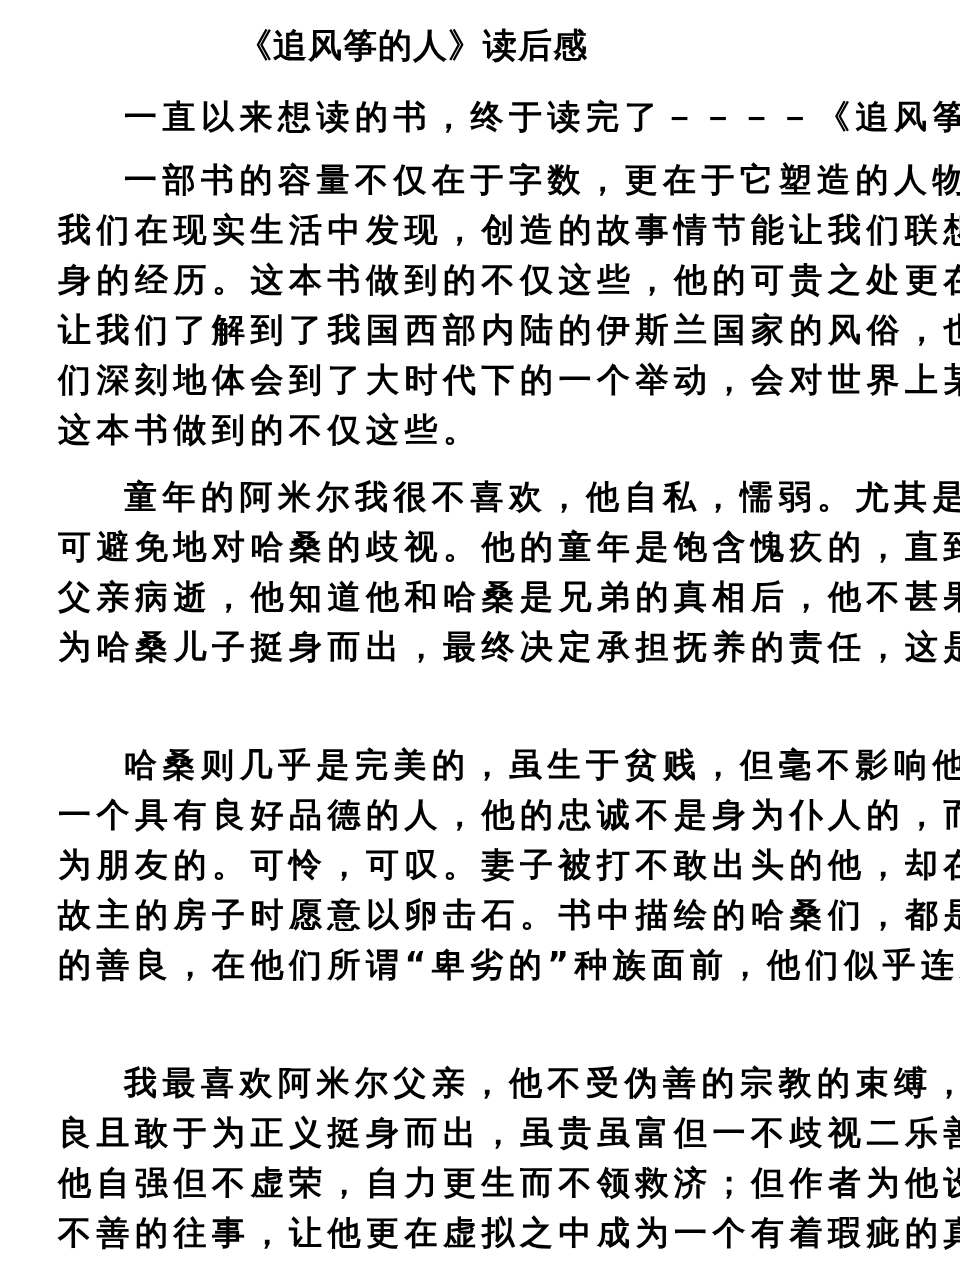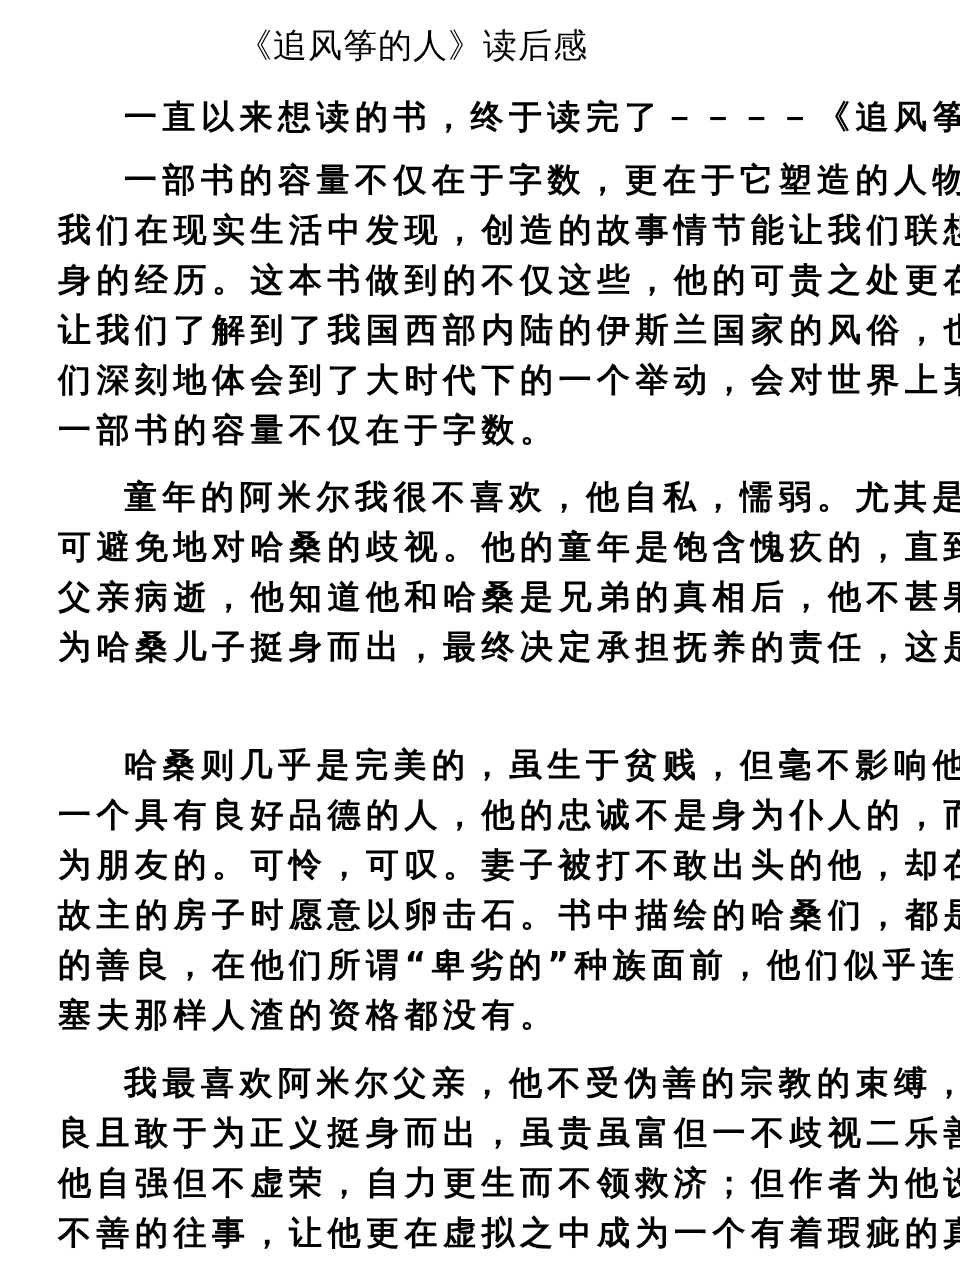--- a/index.html
+++ b/index.html
@@ -19,21 +19,21 @@
       position: absolute;
       left: 58px;
       top: 0;
       width: 844px;
     }
     .title {
       position: absolute;
       left: 180px;
       top: 22px;
       font-size: 34px;
-      font-weight: normal;
+      font-weight: bold;
       line-height: 46px;
       letter-spacing: 1px;
       white-space: nowrap;
       margin: 0;
     }
     .para {
       position: absolute;
       left: 0;
       width: 844px;
       margin: 0;
@@ -68,37 +68,36 @@
   <p class="para p0">
     <span class="line first">一直以来想读的书，终于读完了－－－－《追风筝的人》</span>
   </p>
 
   <p class="para p1">
     <span class="line first">一部书的容量不仅在于字数，更在于它塑造的人物能让</span>
     <span class="line">我们在现实生活中发现，创造的故事情节能让我们联想到自</span>
     <span class="line">身的经历。这本书做到的不仅这些，他的可贵之处更在于他</span>
     <span class="line">让我们了解到了我国西部内陆的伊斯兰国家的风俗，也让我</span>
     <span class="line">们深刻地体会到了大时代下的一个举动，会对世界上某些地</span>
-    <span class="line">一部书的容量不仅在于字数。</span>
+    <span class="line">这本书做到的不仅这些。</span>
   </p>
 
   <p class="para p2">
     <span class="line first">童年的阿米尔我很不喜欢，他自私，懦弱。尤其是他不</span>
     <span class="line">可避免地对哈桑的歧视。他的童年是饱含愧疚的，直到后来</span>
     <span class="line">父亲病逝，他知道他和哈桑是兄弟的真相后，他不甚果断地</span>
     <span class="line">为哈桑儿子挺身而出，最终决定承担抚养的责任，这是他重</span>
   </p>
 
   <p class="para p3">
     <span class="line first">哈桑则几乎是完美的，虽生于贫贱，但毫不影响他成为</span>
     <span class="line">一个具有良好品德的人，他的忠诚不是身为仆人的，而是身</span>
     <span class="line">为朋友的。可怜，可叹。妻子被打不敢出头的他，却在保护</span>
     <span class="line">故主的房子时愿意以卵击石。书中描绘的哈桑们，都是那么</span>
     <span class="line">的善良，在他们所谓“卑劣的”种族面前，他们似乎连成为阿</span>
-    <span class="line">塞夫那样人渣的资格都没有。</span>
   </p>
 
   <p class="para p4">
     <span class="line first">我最喜欢阿米尔父亲，他不受伪善的宗教的束缚，他善</span>
     <span class="line">良且敢于为正义挺身而出，虽贵虽富但一不歧视二乐善好施；</span>
     <span class="line">他自强但不虚荣，自力更生而不领救济；但作者为他设置了</span>
     <span class="line">不善的往事，让他更在虚拟之中成为一个有着瑕疵的真实的</span>
   </p>
 
 </div>

